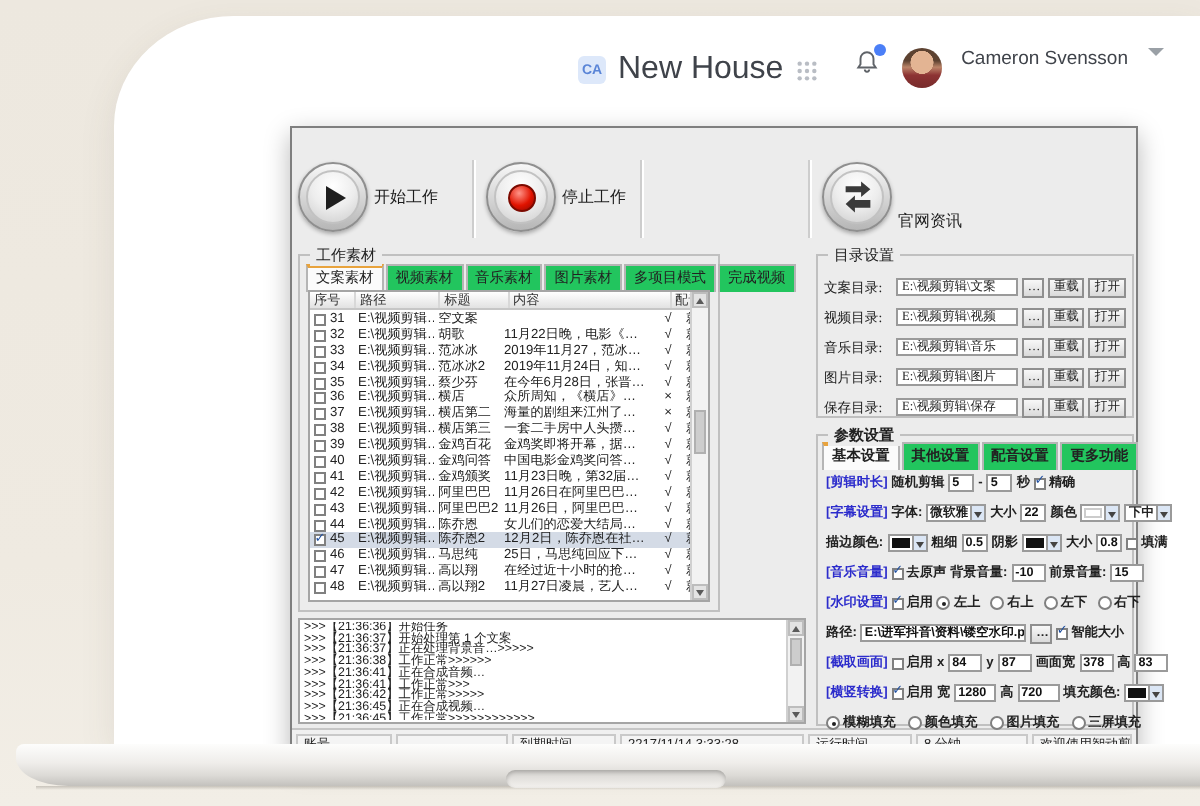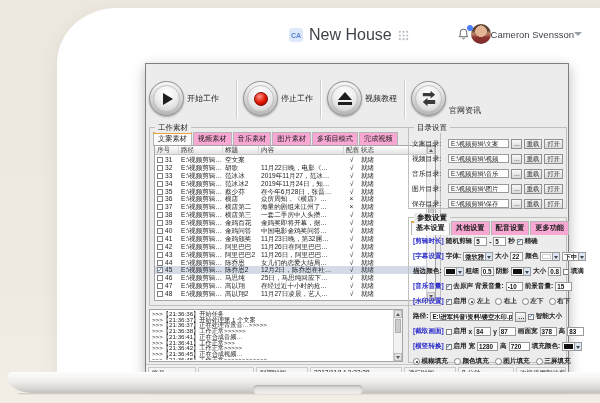--- a/index.html
+++ b/index.html
@@ -11,21 +11,21 @@
   .screen { position:absolute; left:57px; top:8px; width:543px; height:364px; background:#ffffff; border-top-left-radius:60px 55px; box-shadow:0 6px 18px rgba(90,80,60,.10); }
   .base { position:absolute; left:8px; top:372px; width:592px; height:21px; background:linear-gradient(180deg,#fdfdfc 0%,#efedea 45%,#dcdad6 75%,#c3c1bd 100%); border-bottom-left-radius:26px 14px; border-top-left-radius:4px; }
   .base::after { content:""; position:absolute; left:10px; right:0; bottom:-2px; height:2px; background:linear-gradient(180deg,rgba(120,115,105,.35),rgba(120,115,105,0)); }
   .scoop { position:absolute; left:253px; top:385px; width:110px; height:9px; border-radius:6px; background:linear-gradient(180deg,#d4d2ce,#f4f2ef); box-shadow:inset 0 1px 2px rgba(0,0,0,.22); }
 
   
   .chrome { position:absolute; left:0; top:0; right:0; height:46px; }
   .app-switcher { position:absolute; left:232px; top:18px; display:flex; align-items:center; gap:6px; }
   .ws-badge { width:14px; height:14px; border-radius:3px; background:#dde8fa; color:#5a85d7; font-size:7px; font-weight:bold; display:flex; align-items:center; justify-content:center; }
   .ws-title { font-size:16px; color:#3f434a; }
-  .user-area { position:absolute; right:18px; top:16px; display:flex; align-items:center; }
+  .user-area { position:absolute; right:18px; top:16px; display:flex; align-items:flex-start; gap:10px; }
   .bellwrap { position:relative; width:14px; height:15px; }
   .notif-dot { position:absolute; right:-2px; top:-2px; width:6px; height:6px; border-radius:50%; background:#4b7ff7; }
   .avatar { width:20px; height:20px; border-radius:50%; background:radial-gradient(circle at 50% 36%, #e3b493 0 35%, rgba(0,0,0,0) 36%), linear-gradient(180deg,#5d4231 0%,#5d4231 32%,#bb8468 48%,#8d3333 68%,#772b2b 100%); }
   .user-name { font-size:9.5px; color:#3f434a; }
   .chev { width:0; height:0; border-left:4px solid transparent; border-right:4px solid transparent; border-top:4px solid #9aa0a6; }
 
   
   .window { position:absolute; left:88px; top:55px; width:424px; height:317px; background:#ececec; border:1px solid #7f7f7f; box-shadow:0 4px 12px rgba(0,0,0,.28); }
   .titlebar { height:13px; background:linear-gradient(180deg,#8f8f8f,#5b5b5b); display:flex; align-items:center; padding:0 3px; gap:3px; }
   .app-icon { width:8px; height:8px; background:#c22a28; border-radius:2px; position:relative; flex:none; }
@@ -46,21 +46,21 @@
   .ic-eject { display:flex; flex-direction:column; align-items:center; }
   .ic-eject .tri { width:0; height:0; border-left:7px solid transparent; border-right:7px solid transparent; border-bottom:8px solid #1e1e1e; }
   .ic-eject .bar { width:14px; height:3px; background:#1e1e1e; margin-top:2px; }
 
   
   .groupbox { position:absolute; border:1px solid #c0c0c0; }
   .gb-caption { position:absolute; top:-5px; left:5px; background:#ececec; padding:0 3px; font-size:7.5px; color:#222; }
 
   
   .tabs { display:flex; align-items:flex-end; padding:4px 3px 0 3px; gap:1px; }
-  .tab { font-size:7.2px; color:#222; background:#f9a8d4; border:1px solid #b5b5b5; border-bottom:none; padding:1px 4px 2px 4px; white-space:nowrap; }
+  .tab { font-size:7.2px; color:#222; background:#22c55e; border:1px solid #b5b5b5; border-bottom:none; padding:1px 4px 2px 4px; white-space:nowrap; }
   .tab.active { background:#fbfbfb; border-top:2px solid #e8a33d; padding-top:0; }
 
   
   .tablebox { position:absolute; left:4px; top:17px; right:4px; bottom:4px; border:1px solid #a5a5a5; background:#ffffff; overflow:hidden; }
   .thead { display:flex; height:9px; background:linear-gradient(180deg,#ffffff,#e2e2e2); border-bottom:1px solid #c6c6c6; font-size:6.6px; color:#333; }
   .th { padding:0 2px; border-right:1px solid #d8d8d8; overflow:hidden; white-space:nowrap; }
   .tbody { position:absolute; left:0; top:10px; right:9px; bottom:0; }
   .trow { display:flex; height:7.9px; font-size:6.6px; color:#222; align-items:center; }
   .trow.selected { background:#d4dbe6; }
   .td { padding:0 2px; overflow:hidden; white-space:nowrap; height:100%; line-height:7.9px; }
@@ -167,46 +167,35 @@
         <div class="tb-sep" style="left:90px;"></div>
         <div class="tool-btn" style="left:97px;">
           <span class="circle">
               <span class="inner">
                 <span class="ic-rec"></span>
               </span>
             </span>
           <span class="tool-label">停止工作</span>
         </div>
         <div class="tb-sep" style="left:174px;"></div>
-        <div class="tool-btn" style="left:181px;">
-          <span class="circle">
-              <span class="inner">
-                <span class="ic-eject">
-                  <span class="tri"></span>
-                  <span class="bar"></span>
-                </span>
-              </span>
-            </span>
-          <span class="tool-label">视频教程</span>
-        </div>
         <div class="tb-sep" style="left:258px;"></div>
         <div class="tool-btn" style="left:265px;align-items:flex-end;">
           <span class="circle">
               <span class="inner">
             <svg width="16" height="17" viewBox="0 0 20 22">
               <path d="M2 4 H12 V1 L18 6 12 11 V8 H2 Z" fill="#3a3a3a"></path>
               <path d="M18 13 H8 V10 L2 15.5 8 21 V18 H18 Z" fill="#3a3a3a"></path>
             </svg>
           </span>
             </span>
           <span class="tool-label">官网资讯</span>
         </div>
       </div>
 
-      <div class="groupbox" style="left:3px; top:63px; width:292px; height:179px;">
+      <div class="groupbox" style="left:3px; top:63px; width:211px; height:179px;">
         <span class="gb-caption">工作素材</span>
         <div class="tabs">
 
             <div class="tab active">文案素材</div>
 
             <div class="tab">视频素材</div>
 
             <div class="tab">音乐素材</div>
 
             <div class="tab">图片素材</div>
@@ -481,21 +470,21 @@
       <div class="statusbar">
         <span class="sb-cell sb0">账号</span>
         <span class="sb-cell sb1"></span>
         <span class="sb-cell sb2">到期时间</span>
         <span class="sb-cell sb3">2217/11/14 3:33:28</span>
         <span class="sb-cell sb4">运行时间</span>
         <span class="sb-cell sb5">8 分钟</span>
         <span class="sb-cell sb6">欢迎使用智动剪辑！</span>
       </div>
 
-      <div class="groupbox" style="left:262px; top:63px; width:159px; height:82px;">
+      <div class="groupbox" style="left:262px; top:63px; width:159px; height:82px;font-family:Liberation Serif, serif;">
         <span class="gb-caption">目录设置</span>
         <div class="dir-rows">
 
             <div class="dir-row">
               <span class="dir-label">文案目录:</span>
               <span class="dir-input">E:\视频剪辑\文案</span>
               <span class="btn tiny">…</span>
               <span class="btn">重载</span>
               <span class="btn">打开</span>
             </div>

